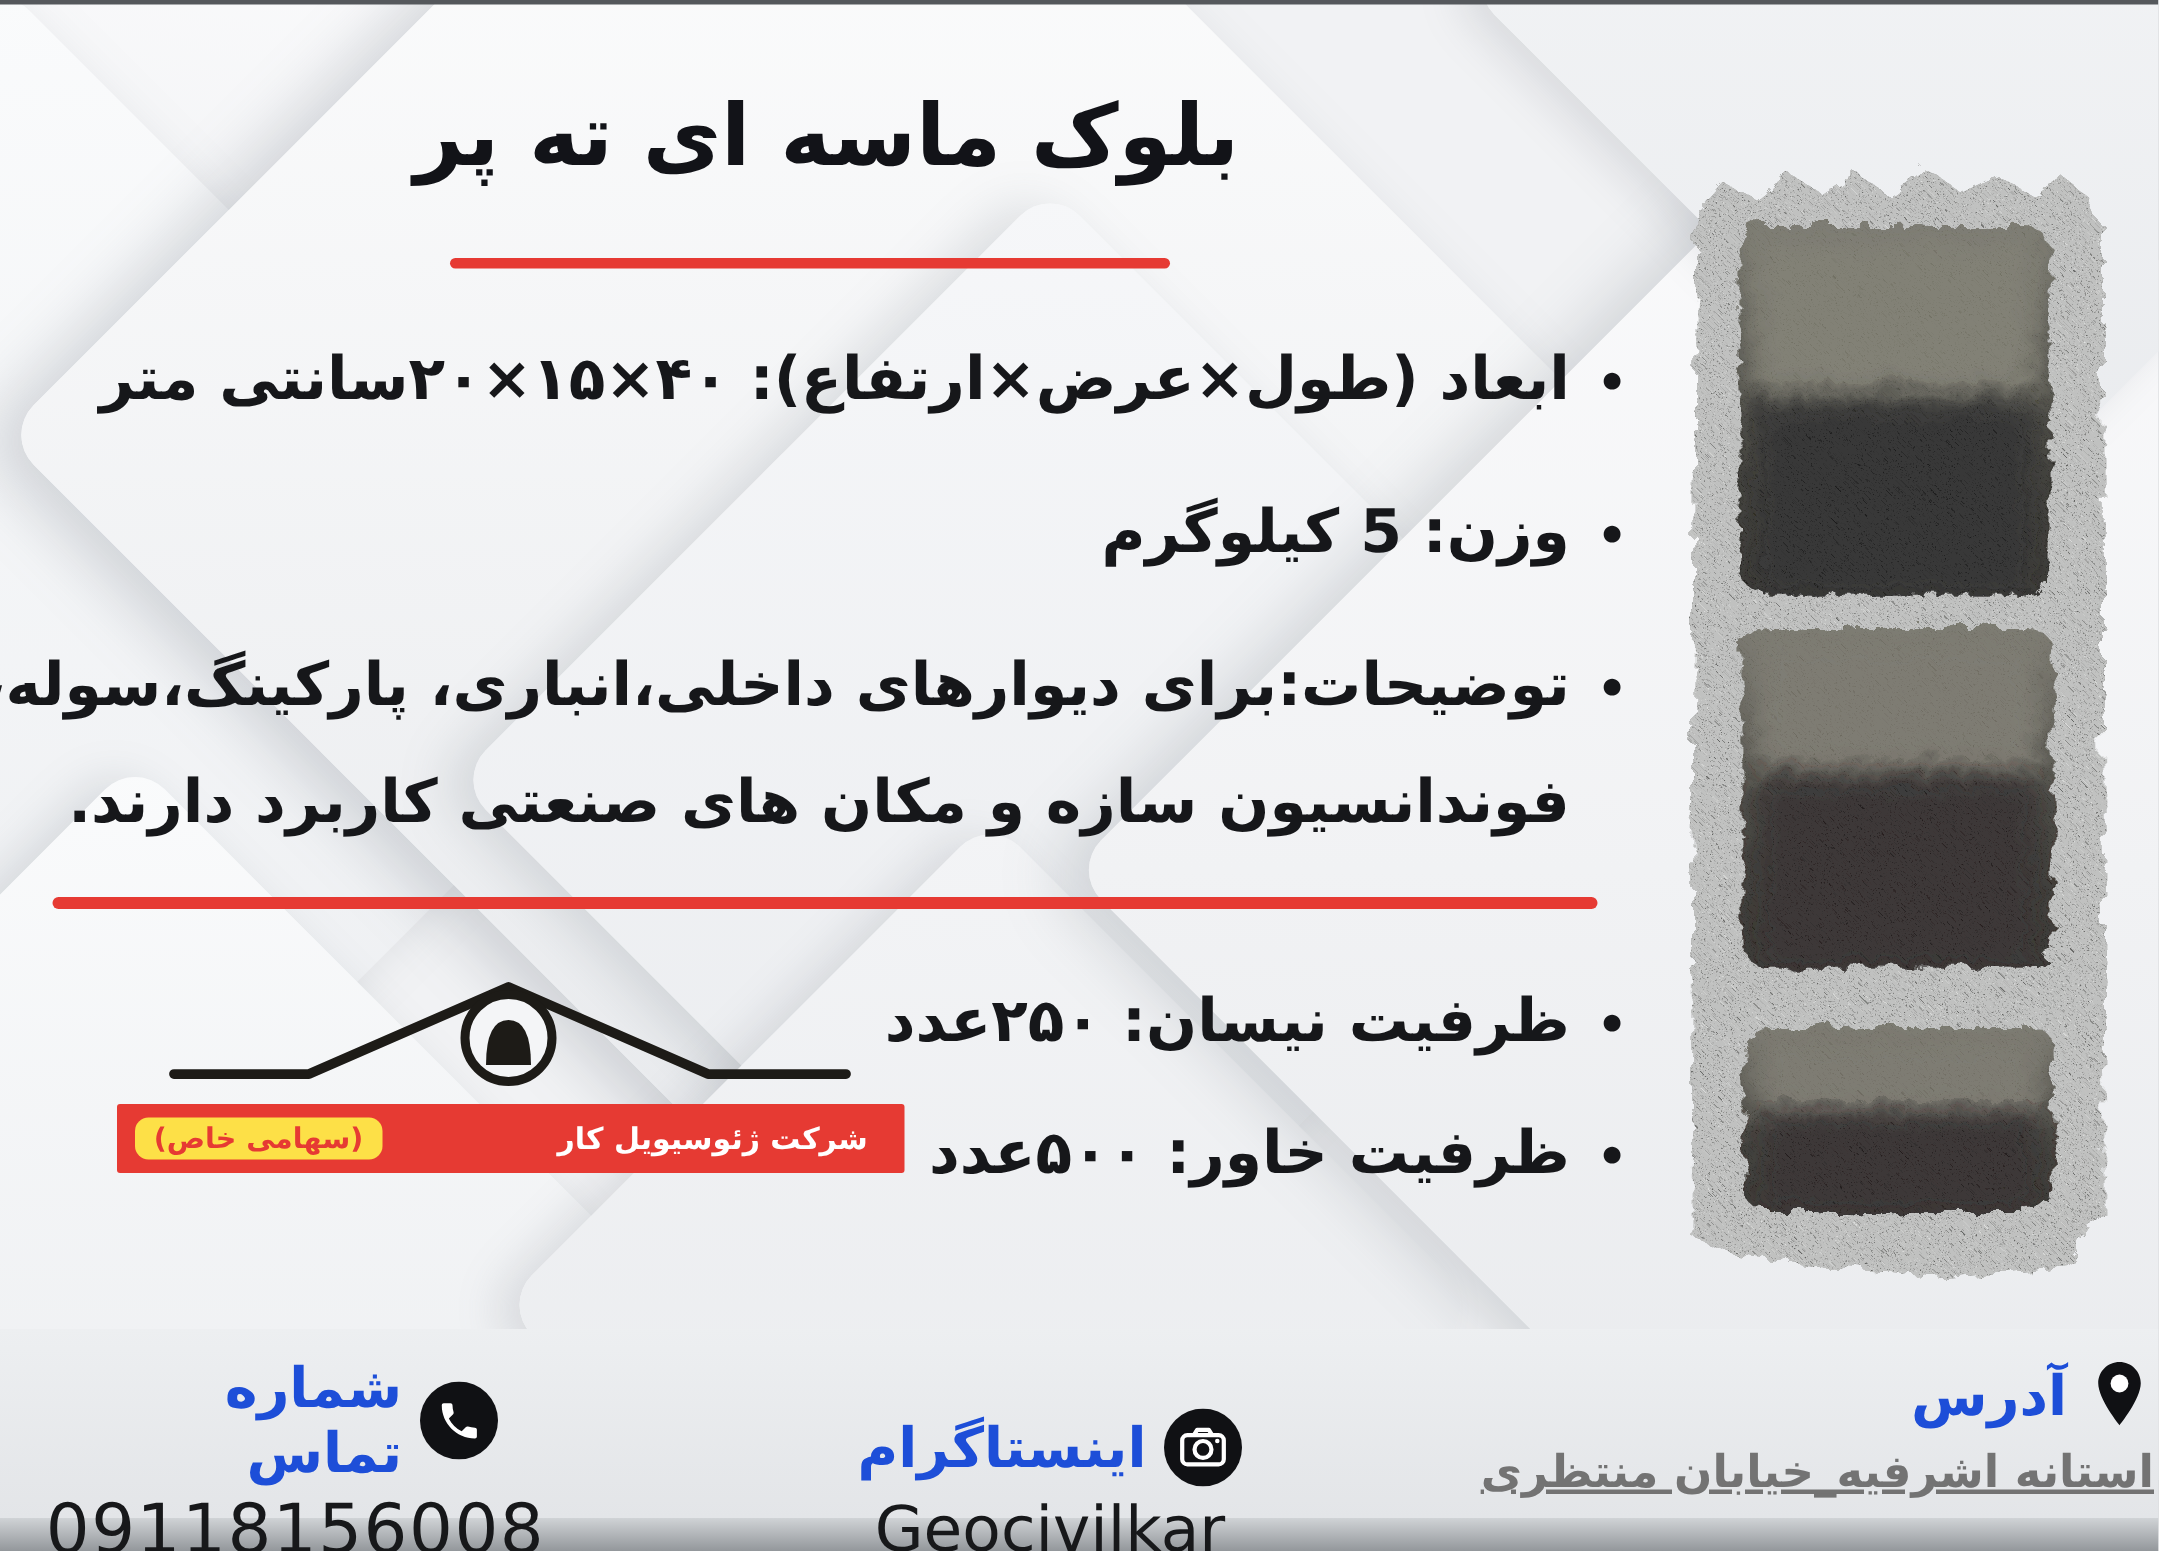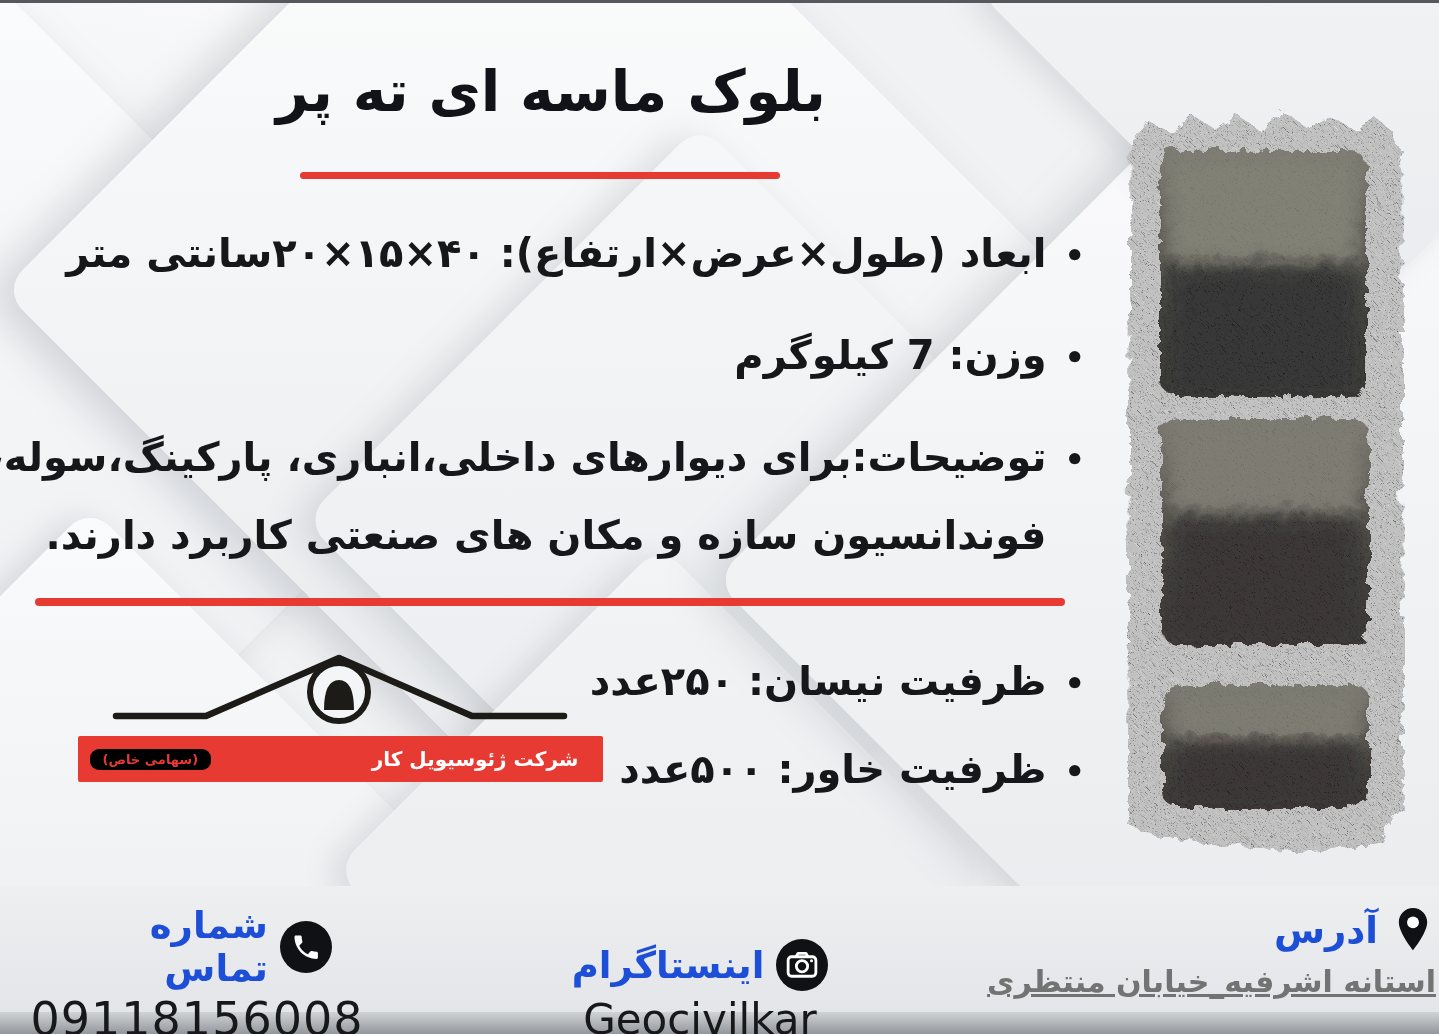--- a/index.html
+++ b/index.html
@@ -40,21 +40,21 @@
   
   .logo{position:absolute;left:55px;top:650px;width:570px;z-index:3;}
   .roof{display:block;margin:0 auto;}
   .brand{direction:rtl;text-align:center;font-size:62px;font-weight:900;color:#17140f;margin-top:-8px;letter-spacing:-1px;}
   .banner{
     margin:6px auto 0;width:525px;height:46px;border-radius:2px;
     display:flex;direction:rtl;align-items:center;justify-content:space-between;
     padding:0 24px 0 12px;box-sizing:border-box;
   }
   .banner-company{color:#ffffff;font-size:20px;font-weight:800;letter-spacing:1px;}
-  .banner-type{background:#000000;font-size:13px;font-weight:700;padding:3px 13px;border-radius:9px;}
+  .banner-type{background:#fde047;font-size:19px;font-weight:700;padding:3px 13px;border-radius:9px;}
   
   .block-photo{position:absolute;left:1115px;top:86px;z-index:2;}
   
   .bottom-band{position:absolute;left:0;top:886px;width:100%;height:126px;background:linear-gradient(180deg,#edeff1,#e3e5e8);z-index:1;}
   .bottom-edge{position:absolute;left:0;top:1012px;width:100%;height:22px;background:linear-gradient(180deg,#d0d3d6,#93979b);z-index:1;}
   .contact-group{position:absolute;z-index:4;top:904px;display:flex;flex-direction:column;}
   .g-phone{left:62px;width:270px;align-items:center;}
   .g-insta{left:560px;width:280px;align-items:center;margin-top:35px;}
   .g-addr{left:1036px;width:410px;align-items:flex-end;padding-right:10px;box-sizing:border-box;}
   .contact-label-row{display:flex;direction:rtl;align-items:center;gap:12px;}
@@ -82,21 +82,21 @@
   <div class="title">بلوک ماسه ای ته پر</div>
   <div class="title-underline accent-bg" style="background: rgb(230, 58, 51);"></div>
 
   <div class="specs">
     <div class="spec-row">
       <span class="bullet">•</span>
       <span class="spec-text">ابعاد (طول×عرض×ارتفاع): ۴۰×۱۵×۲۰سانتی متر</span>
     </div>
     <div class="spec-row">
       <span class="bullet">•</span>
-      <span class="spec-text">وزن: 7 کیلوگرم</span>
+      <span class="spec-text">وزن: 5 کیلوگرم</span>
     </div>
     <div class="spec-row">
       <span class="bullet">•</span>
       <span class="spec-lines">
         <span class="spec-text">توضیحات:برای دیوارهای داخلی،انباری، پارکینگ،سوله،</span>
         <span class="spec-text">فوندانسیون سازه و مکان های صنعتی کاربرد دارند.</span>
       </span>
     </div>
   </div>
 

